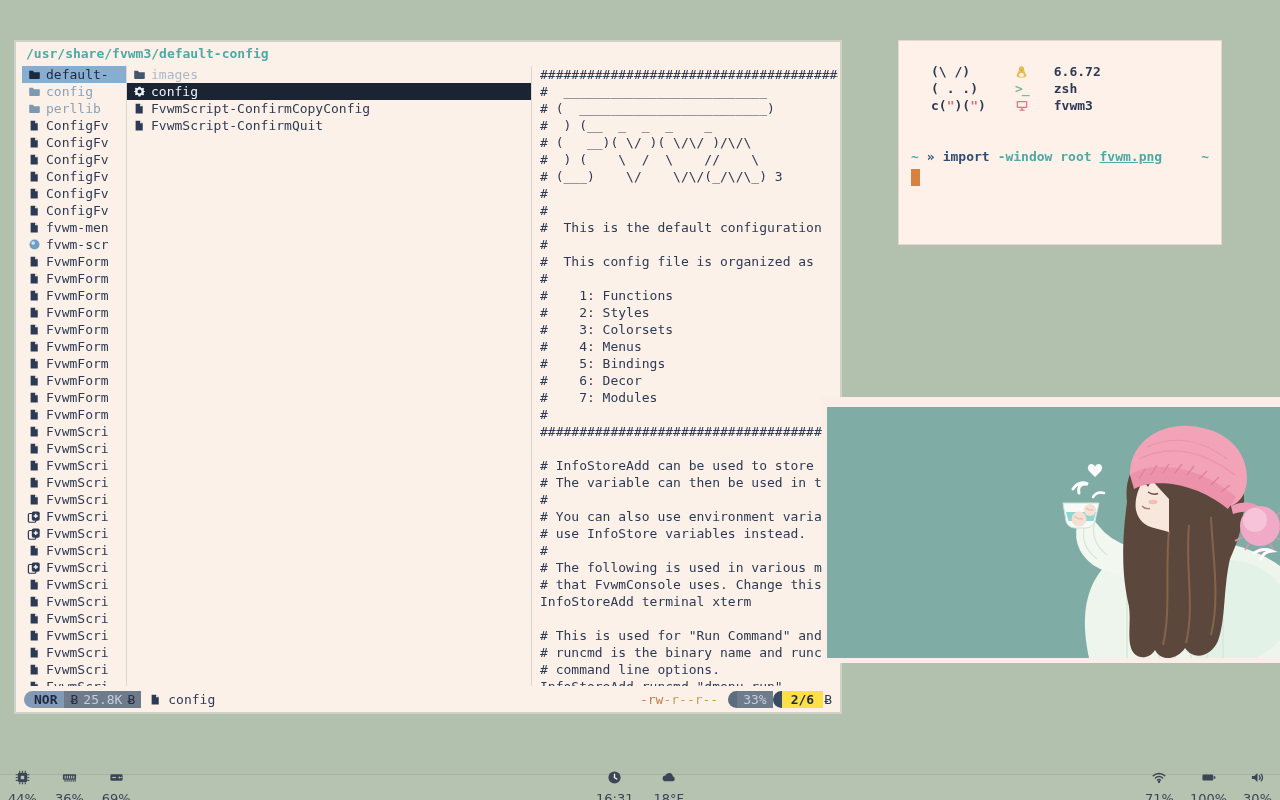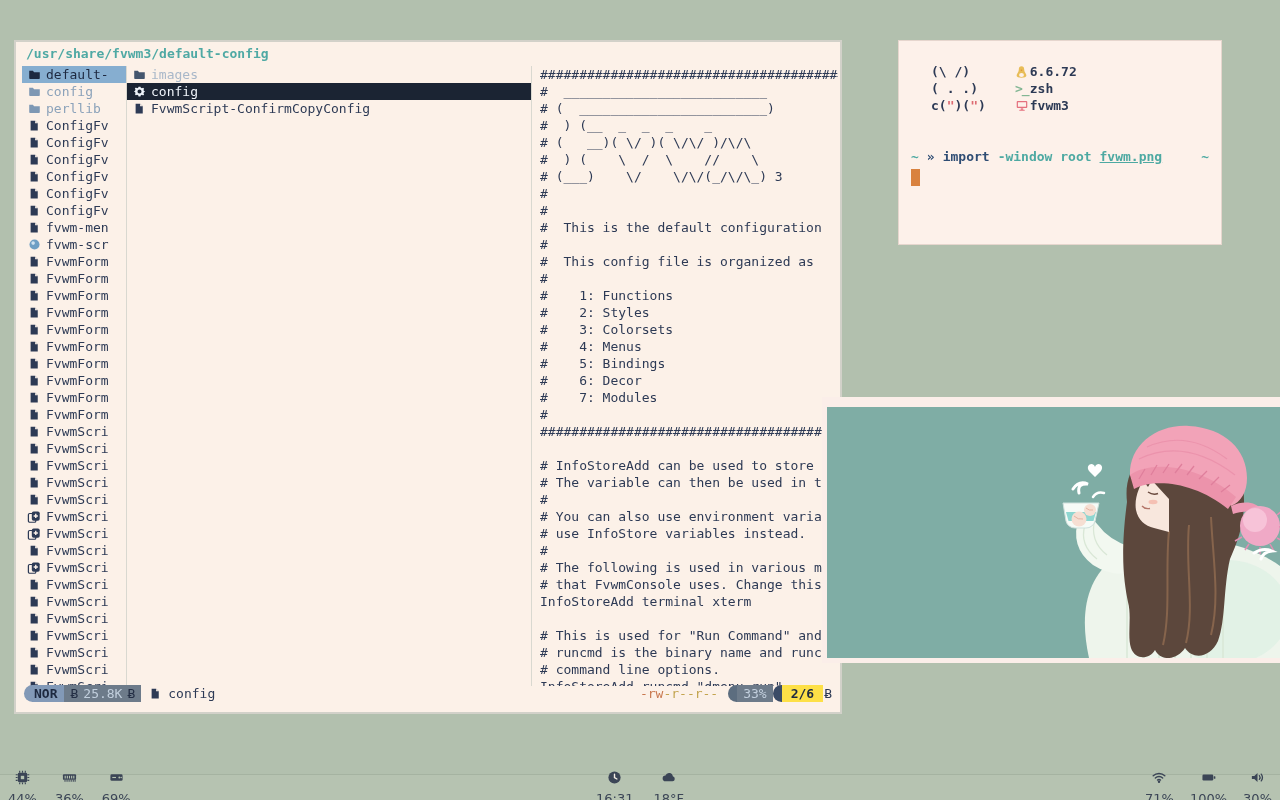--- a/index.html
+++ b/index.html
@@ -20,21 +20,21 @@
   .row .lbl{overflow:hidden;}
   .row.active{background:#86aed0;color:#1d2940;}
   .row.dim{color:#8ba2ba;}
   .row.dim .icon{color:#7e98b4;}
   .row.dimfolder{color:#a9b8c9;}
   .row.dimfolder .icon{color:#44566e;}
   .row.selected{background:#1b2433;color:#eef3f9;}
   .row.selected .icon{color:#eef3f9;}
   .col-preview pre{margin:0;padding:0 0 0 8px;font:13px/17px "DejaVu Sans Mono",monospace;color:#2d3a55;}
   
-  .yz-status{position:absolute;left:8px;right:8px;bottom:9px;height:19px;display:flex;align-items:center;
+  .yz-status{position:absolute;left:8px;right:8px;bottom:3px;height:19px;display:flex;align-items:center;
              justify-content:space-between;font-size:13px;}
   .st-group{display:flex;align-items:center;height:17px;}
   .seg{display:flex;align-items:center;height:17px;padding:0 6px;}
   .seg-mode{background:#8299b7;color:#1d2940;font-weight:bold;border-radius:9px 0 0 9px;padding:0 7px 0 10px;}
   .seg-size{background:#6d7b8a;color:#c2cfdd;gap:5px;}
   .sepg{color:#242f45;}
   .st-file{display:flex;align-items:center;gap:6px;margin-left:8px;color:#2d3a55;}
   .st-file .icon{width:13px;height:14px;display:flex;align-items:center;}
   .perm{margin-right:10px;letter-spacing:0;}
   .perm .p1{color:#c8784f;}
@@ -46,21 +46,21 @@
   .seg-pos{background:#fde047;color:#1d2940;font-weight:bold;padding:0 9px;}
   .sepg-end{color:#2d3a55;margin-left:1px;}
   
   .term{position:absolute;left:898px;top:40px;width:324px;height:205px;background:#fdf1ea;
         border:1px solid #e6d6ce;box-sizing:border-box;font:13px/17px "DejaVu Sans Mono",monospace;
         color:#2d3a55;z-index:1;}
   .fetch{position:absolute;top:22px;left:32px;display:flex;gap:28px;}
   .bunny{font-weight:bold;}
   .bunny div{height:17px;}
   .bunny .q{color:#dd6b72;}
-  .finfo .frow{height:17px;display:flex;align-items:center;gap:0;}
+  .finfo .frow{height:17px;display:flex;align-items:center;gap:24px;}
   .finfo .ficon{width:16px;display:flex;justify-content:center;align-items:center;}
   .finfo .fval{font-weight:bold;}
   .shell-glyph{color:#83b694;font-weight:bold;letter-spacing:-1px;}
   .prompt{position:absolute;left:12px;right:12px;top:107px;display:flex;gap:8px;align-items:baseline;white-space:nowrap;}
   .p-cwd,.p-args,.p-right{color:#4da9a2;font-weight:bold;}
   .p-arrow,.p-cmd{color:#2f4d74;font-weight:bold;}
   .p-file{color:#4da9a2;font-weight:bold;text-decoration:underline;}
   .p-right{margin-left:auto;}
   .cursor{position:absolute;left:12px;top:128px;width:9px;height:17px;background:#d9823f;}
   
@@ -555,20 +555,31 @@
           <span class="icon">
             <svg viewBox="0 0 16 16" width="12" height="13">
               <path d="M3.5 1.5h6l3.5 3.5v9.5h-9.5z" fill="currentColor"></path>
               <path d="M9.5 1.5l3.5 3.5h-3.5z" fill="#fdf2ea"></path>
             </svg>
           </span>
 
           <span class="lbl">FvwmScript-ConfirmCopyConfig</span>
         </div>
 
+        <div class="row">
+
+          <span class="icon">
+            <svg viewBox="0 0 16 16" width="12" height="13">
+              <path d="M3.5 1.5h6l3.5 3.5v9.5h-9.5z" fill="currentColor"></path>
+              <path d="M9.5 1.5l3.5 3.5h-3.5z" fill="#fdf2ea"></path>
+            </svg>
+          </span>
+
+          <span class="lbl">FvwmScript-ConfirmQuit</span>
+        </div>
 
 
       </div>
 
     <div class="col col-preview">
       <pre>########################################
 #  __________________________
 # (  ________________________)
 #  ) (__  _  _  _    _
 # (   __)( \/ )( \/\/ )/\/\

